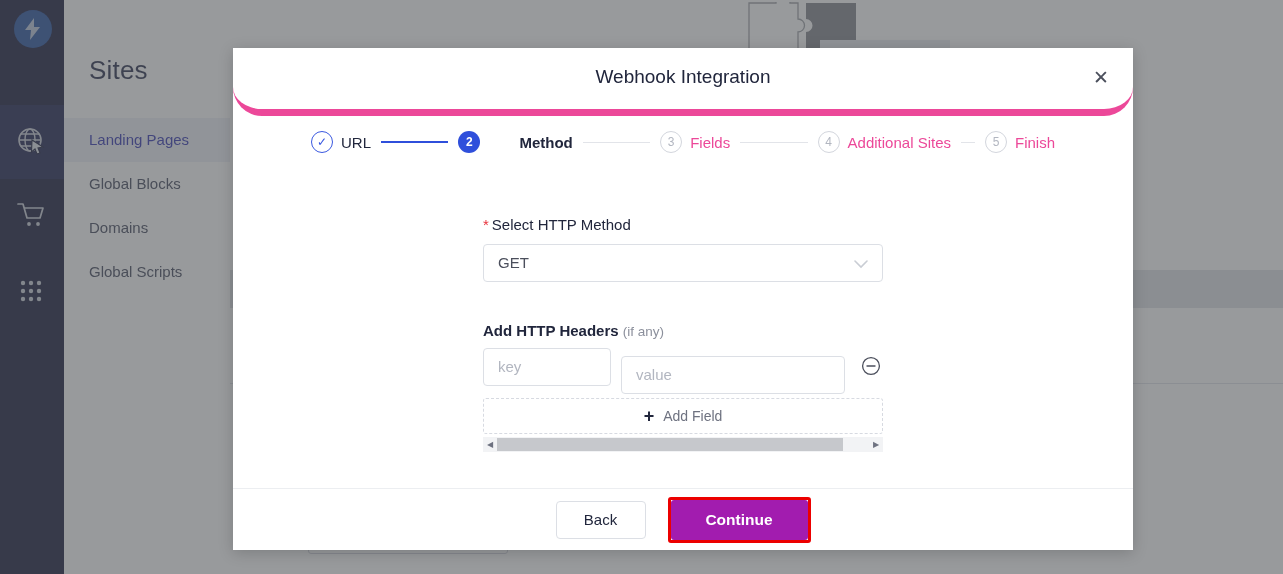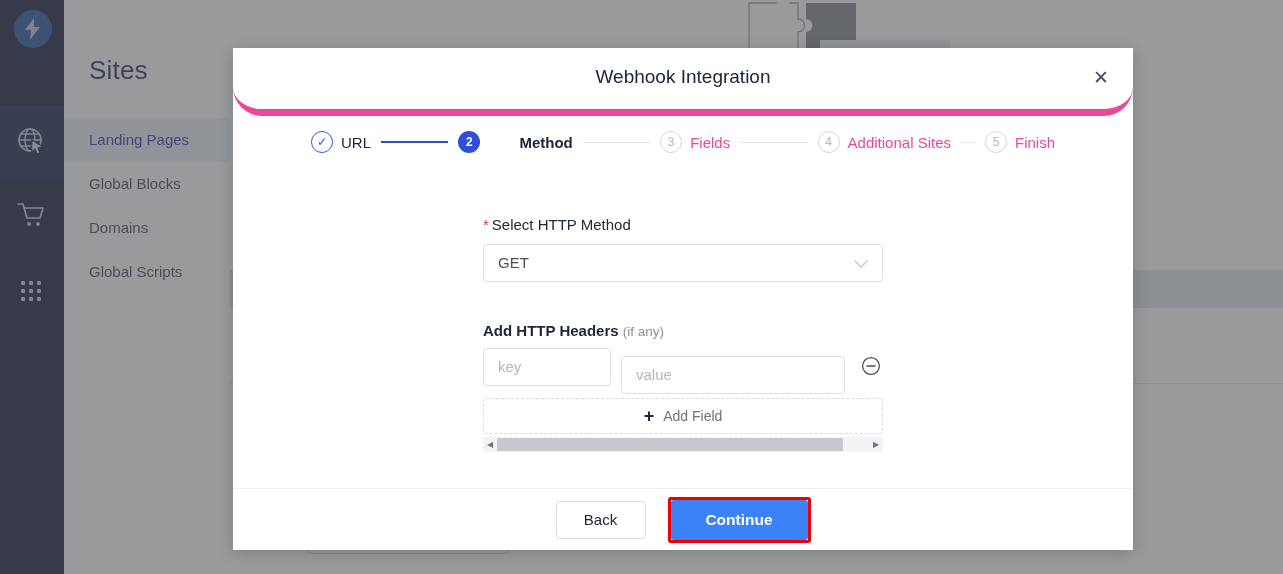--- a/index.html
+++ b/index.html
@@ -157,21 +157,21 @@
     display: flex; align-items: center; justify-content: center; gap: 22px;
   }
   .btn-back {
     width: 90px; height: 38px; border: 1px solid #dcdfe5; border-radius: 4px;
     background: #fff; font-size: 15px; color: #21263c; cursor: pointer;
     font-family: "Liberation Sans", sans-serif;
   }
   .btn-continue-wrap { border: 3px solid #ec0000; border-radius: 3px; padding: 0; }
   .btn-continue {
     width: 137px; height: 40px; border: none; border-radius: 3px;
-    background: #3b82f6; color: #fff; font-size: 15.5px; font-weight: 700;
+    background: #a21caf; color: #fff; font-size: 15.5px; font-weight: 700;
     cursor: pointer; font-family: "Liberation Sans", sans-serif;
   }
 </style>
 </head>
 <body>
 
 <div id="app">
 
   <div class="bg-layer">
 

